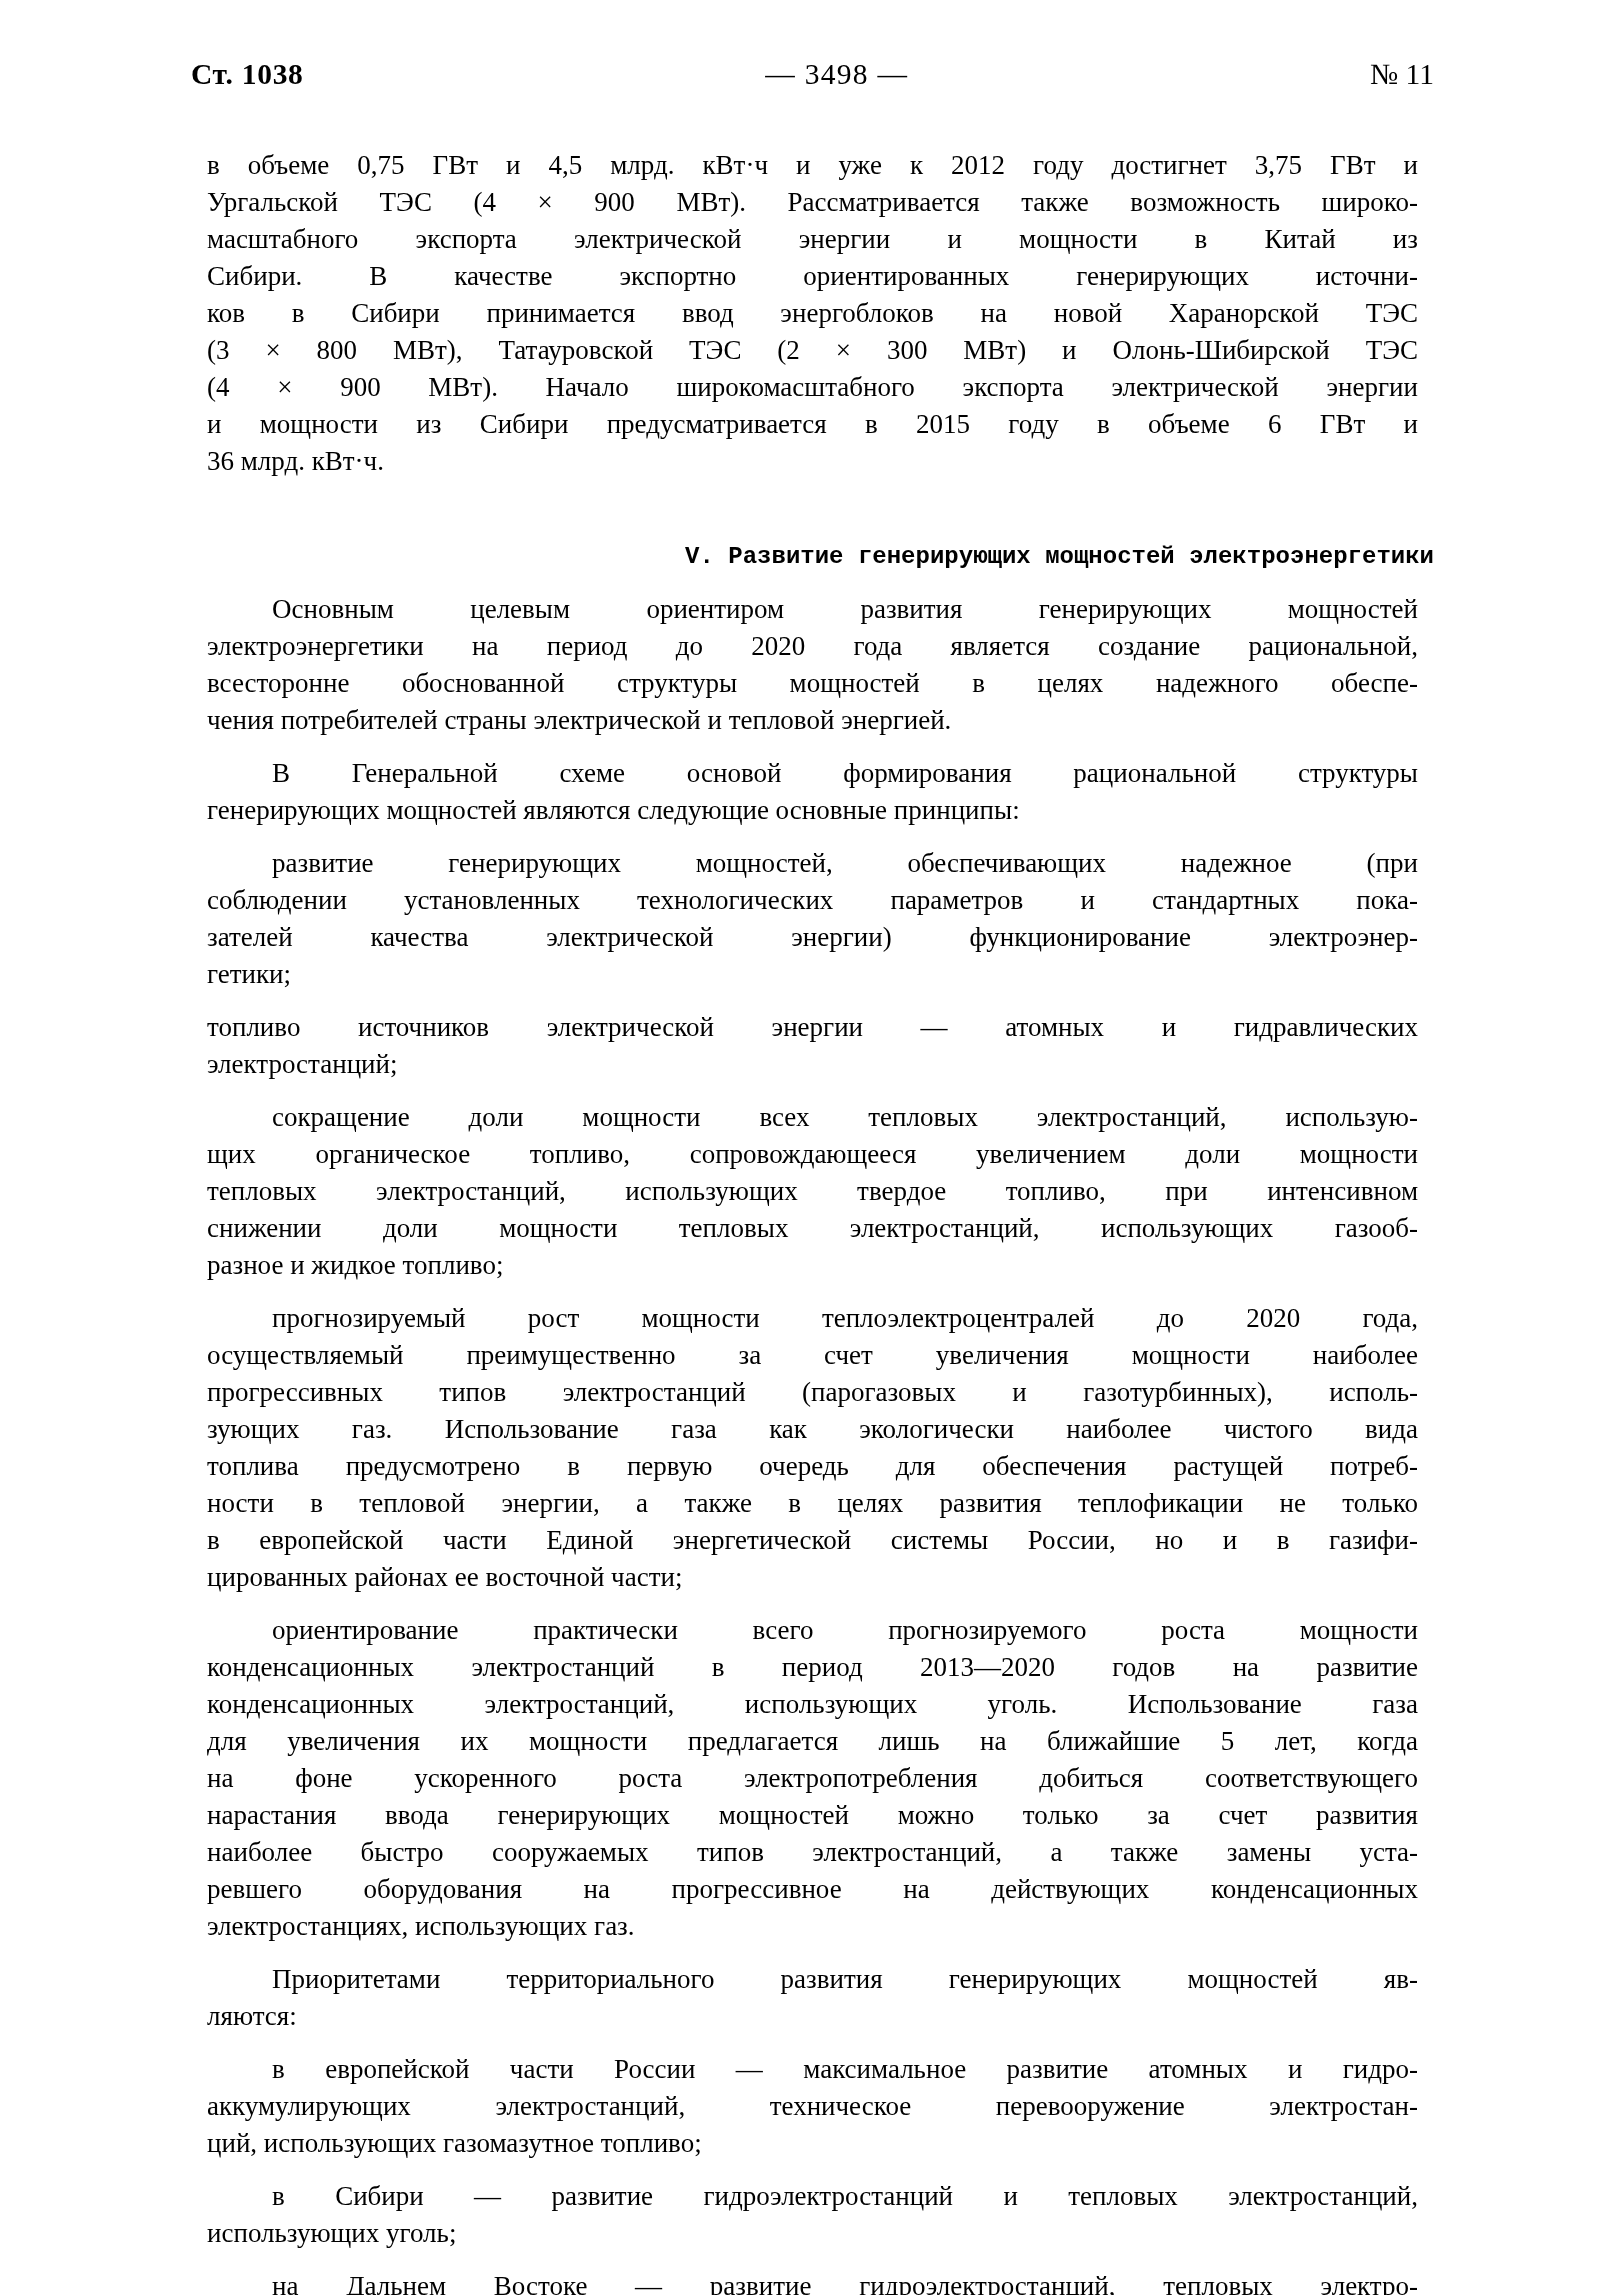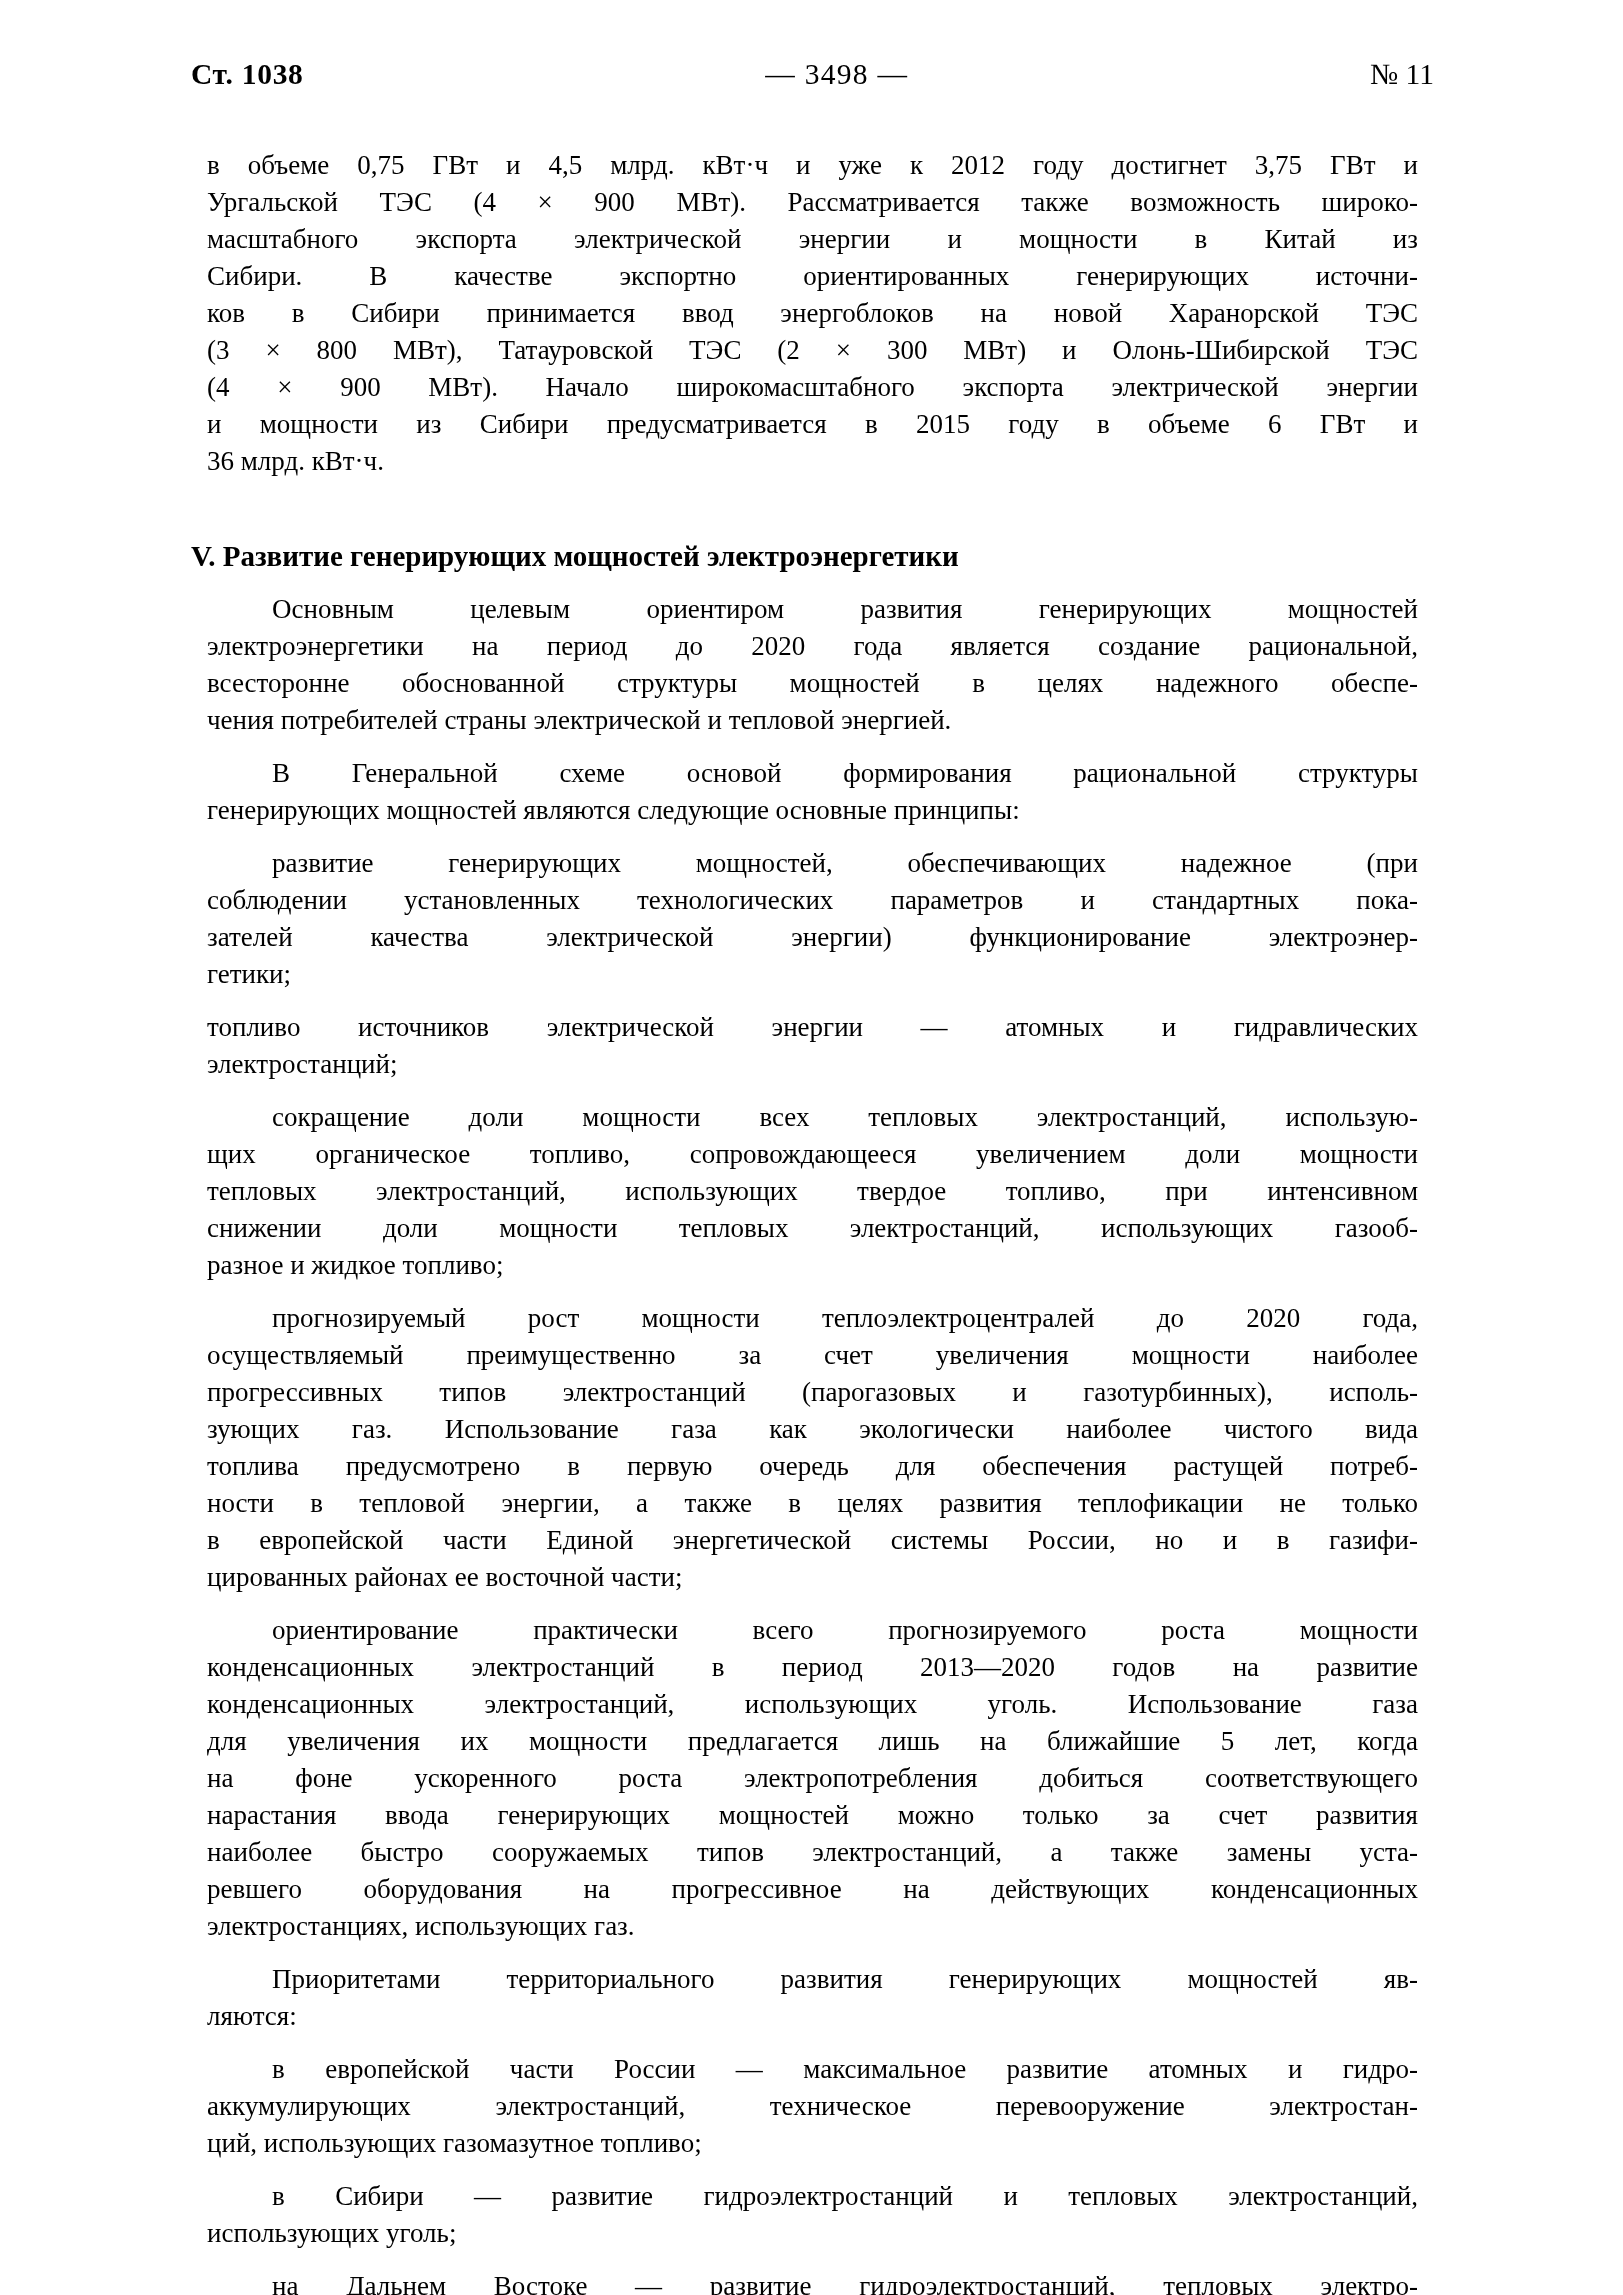--- a/index.html
+++ b/index.html
@@ -46,23 +46,24 @@
     white-space: normal;
   }
   .line.last {
     text-align-last: left;
   }
   .line.first-indent {
     text-indent: 65px;
   }
   .heading {
     font-weight: bold;
-    text-align: left;
-    font-size: 29px;
+    text-align: right;
+    font-size: 24px;
     margin: 58px 0 13.7px 0;
+    font-family: Liberation Mono, monospace;
   }
 </style>
 </head>
 <body>
 
 <div class="page">
   <div class="page-header">
     <span class="article-no">Ст. 1038</span>
     <span class="folio">— 3498 —</span>
     <span class="issue-no">№ 11</span>

